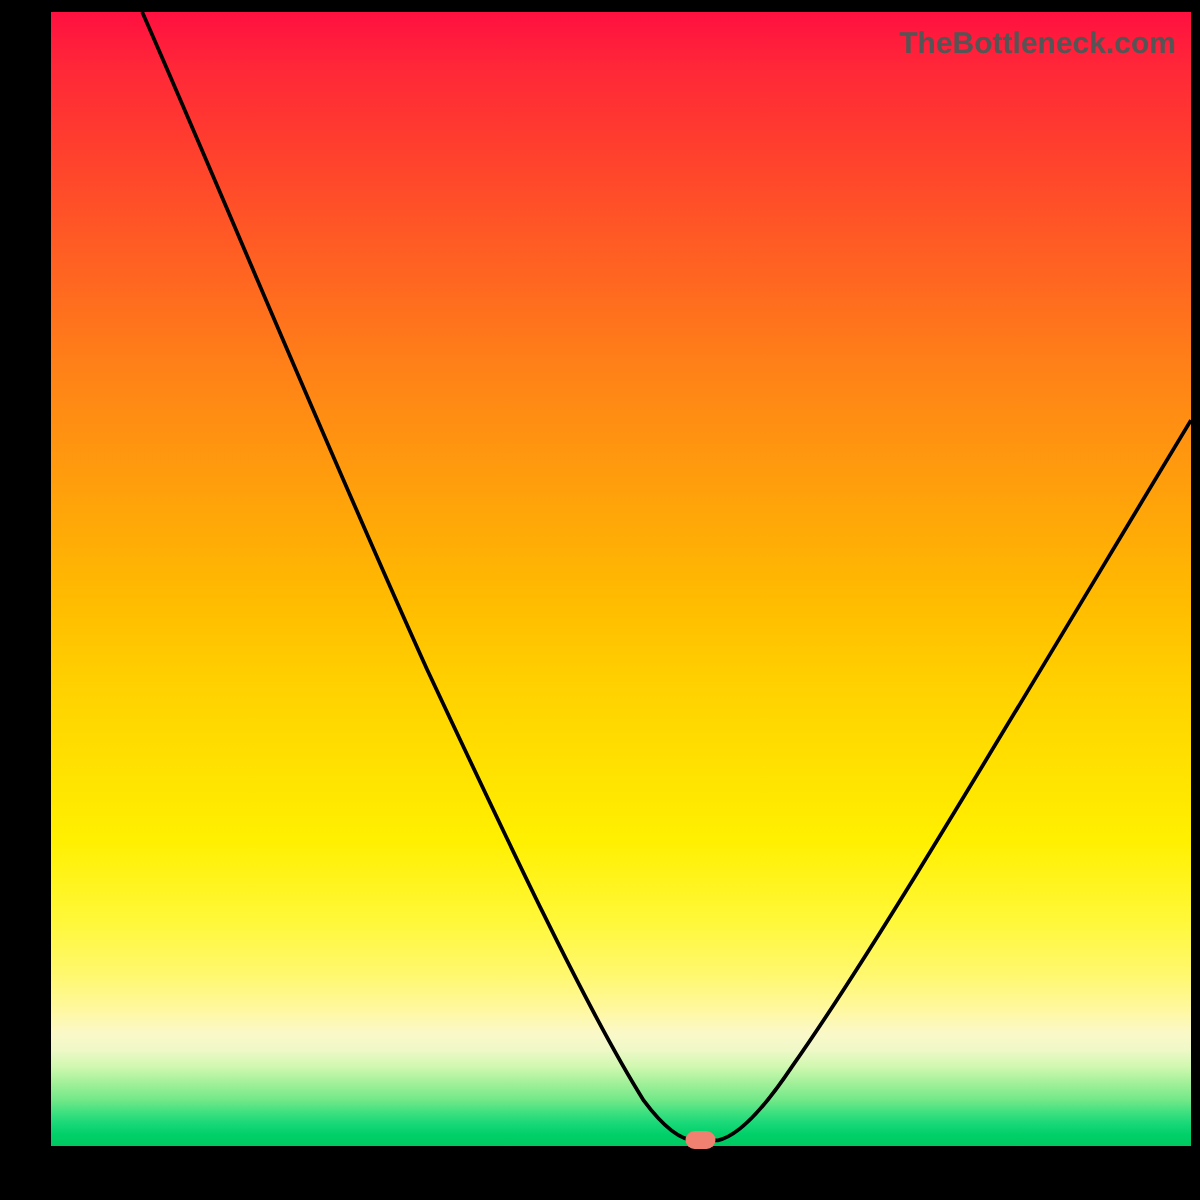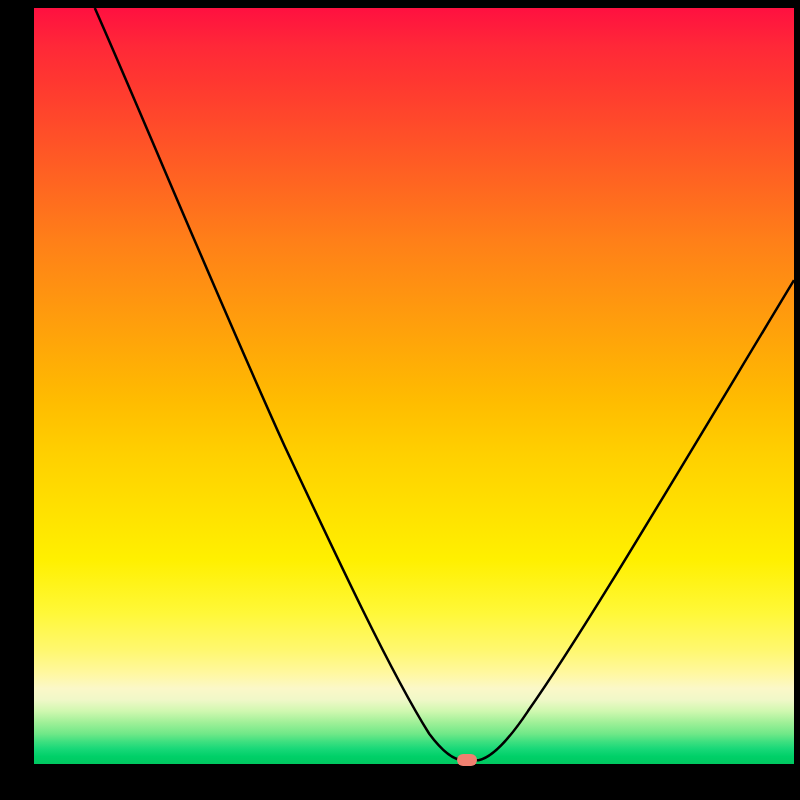--- a/index.html
+++ b/index.html
@@ -75,17 +75,18 @@
       height: 12px;
       background: #f08070;
       border-radius: 6px;
       z-index: 8;
     }
   </style>
 </head>
 <body>
 
 <div class="chart-container">
+  <div class="watermark">TheBottleneck.com</div>
   <svg class="curve-svg" viewBox="0 0 760 756" preserveAspectRatio="none">
     <path id="curve-path" class="curve-path" d="M 60.800000000000004 0 C 114 120.96000000000004, 182.4 287.28000000000003, 250.8 438.48 C 304 551.88, 357.2 665.28, 395.2 725.76 C 410.40000000000003 746.172, 421.8 752.22, 429.4 752.22 L 444.59999999999997 752.22 C 456 749.952, 471.2 737.1, 494 703.08 C 547.1999999999999 627.48, 623.1999999999999 498.96, 760 272.15999999999997"></path>
   </svg>
   <div id="marker" class="marker" style="left: 423.2px; top: 746.22px;"></div>
 </div>
 
 </body></html>

